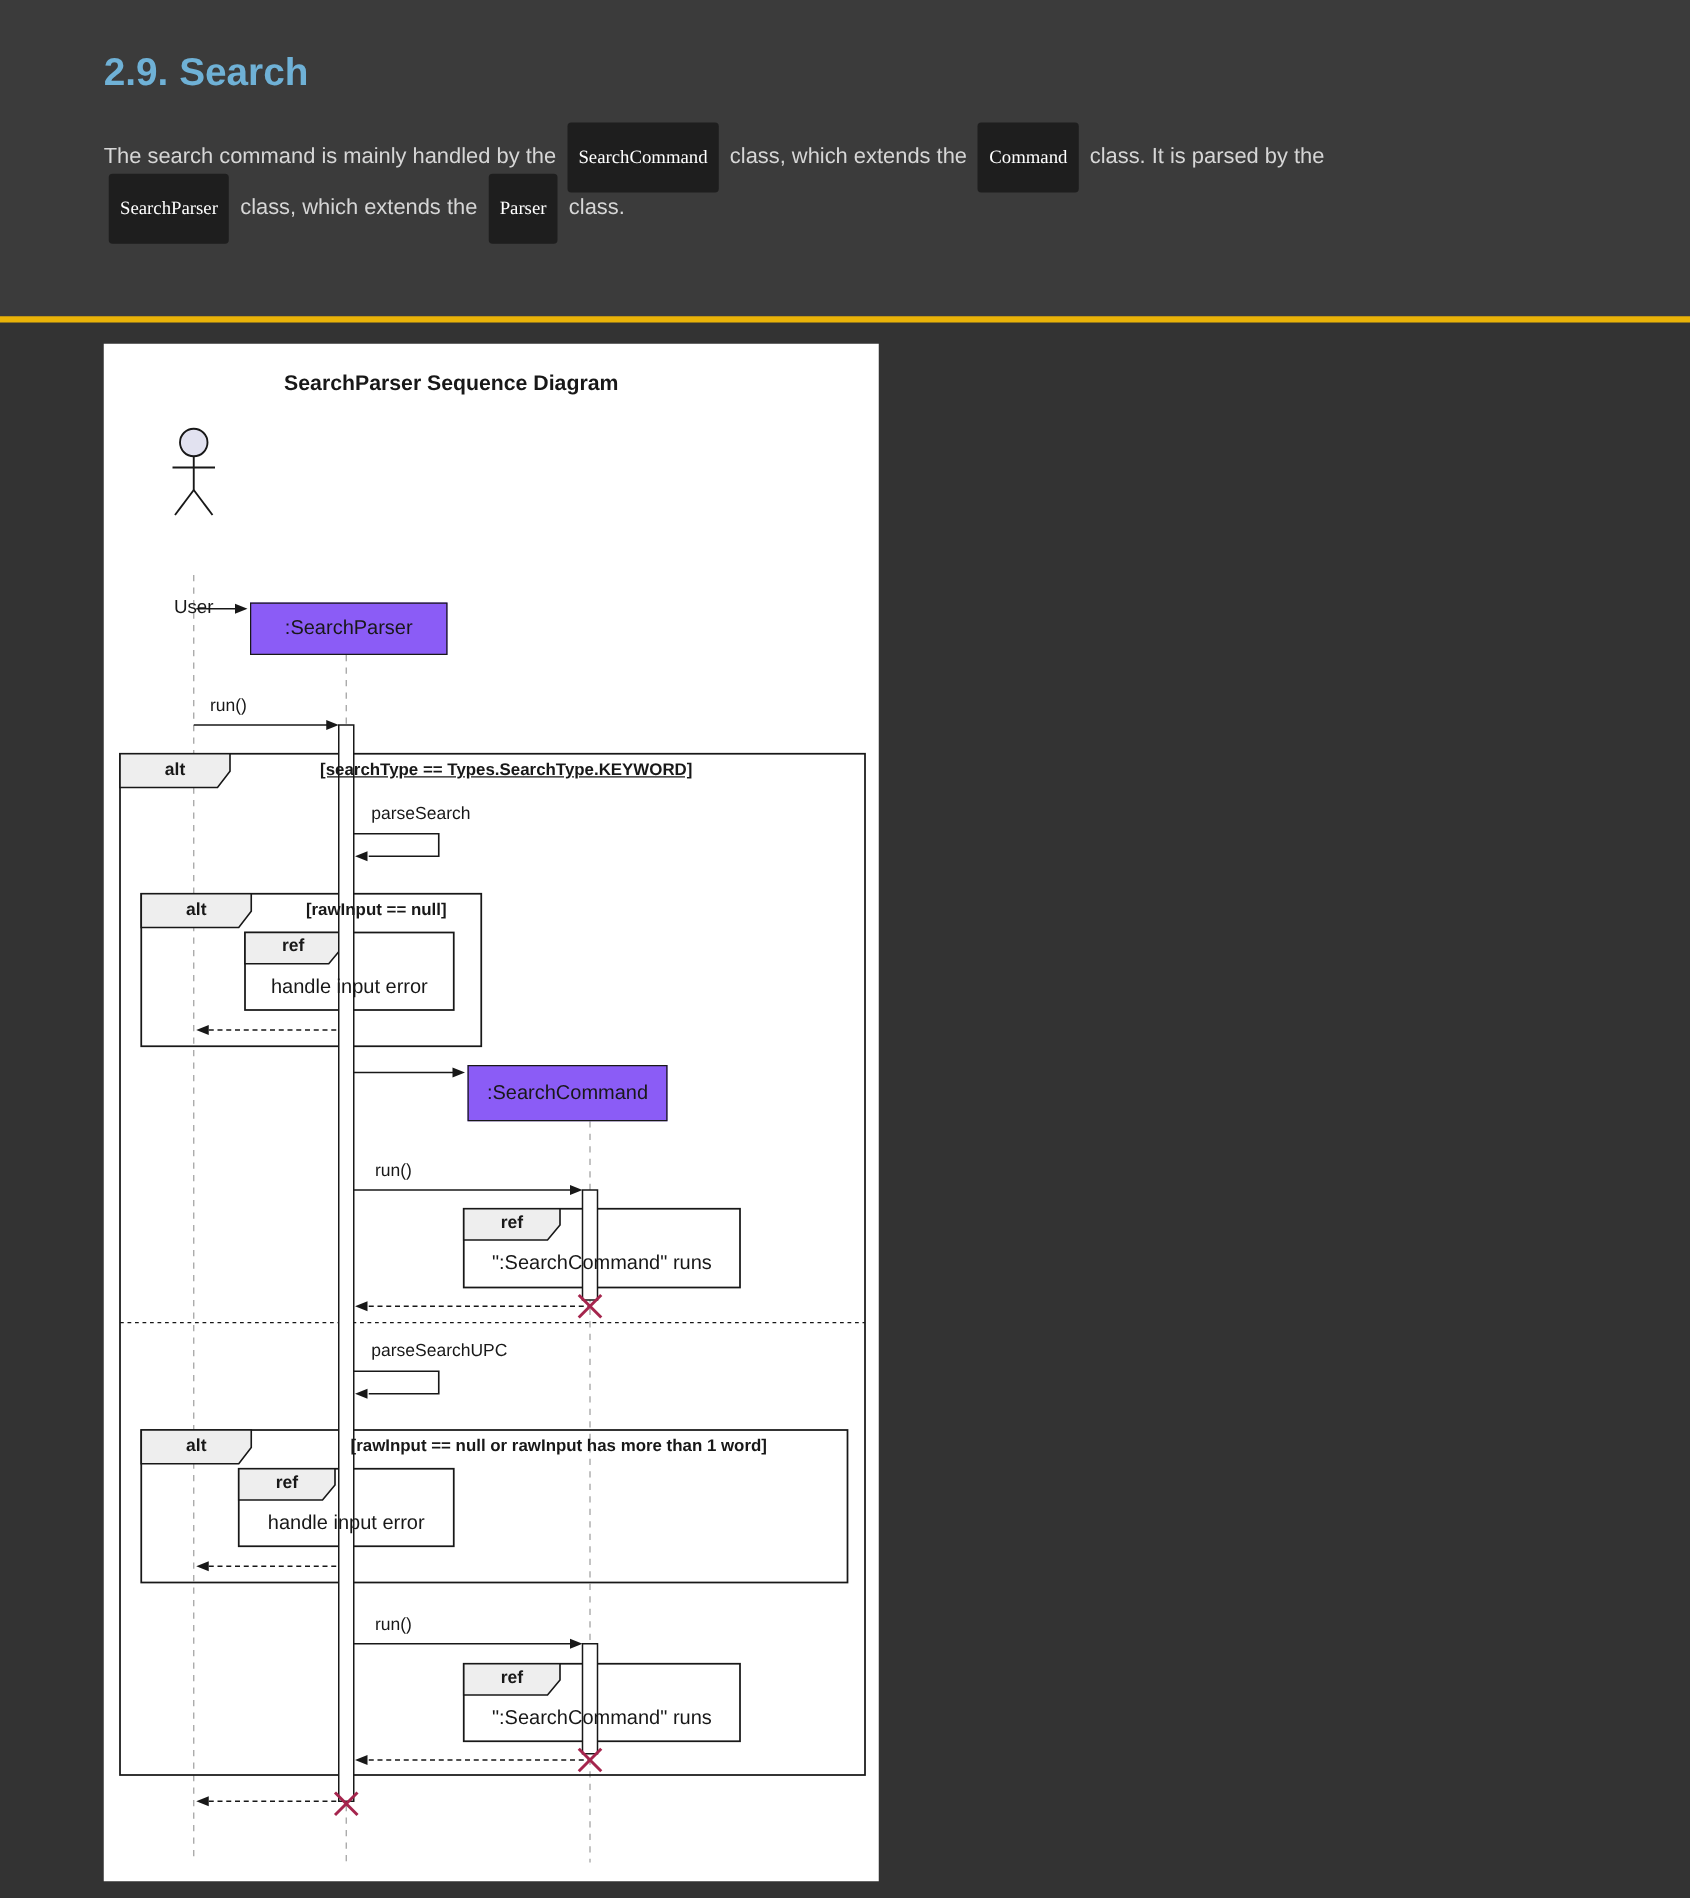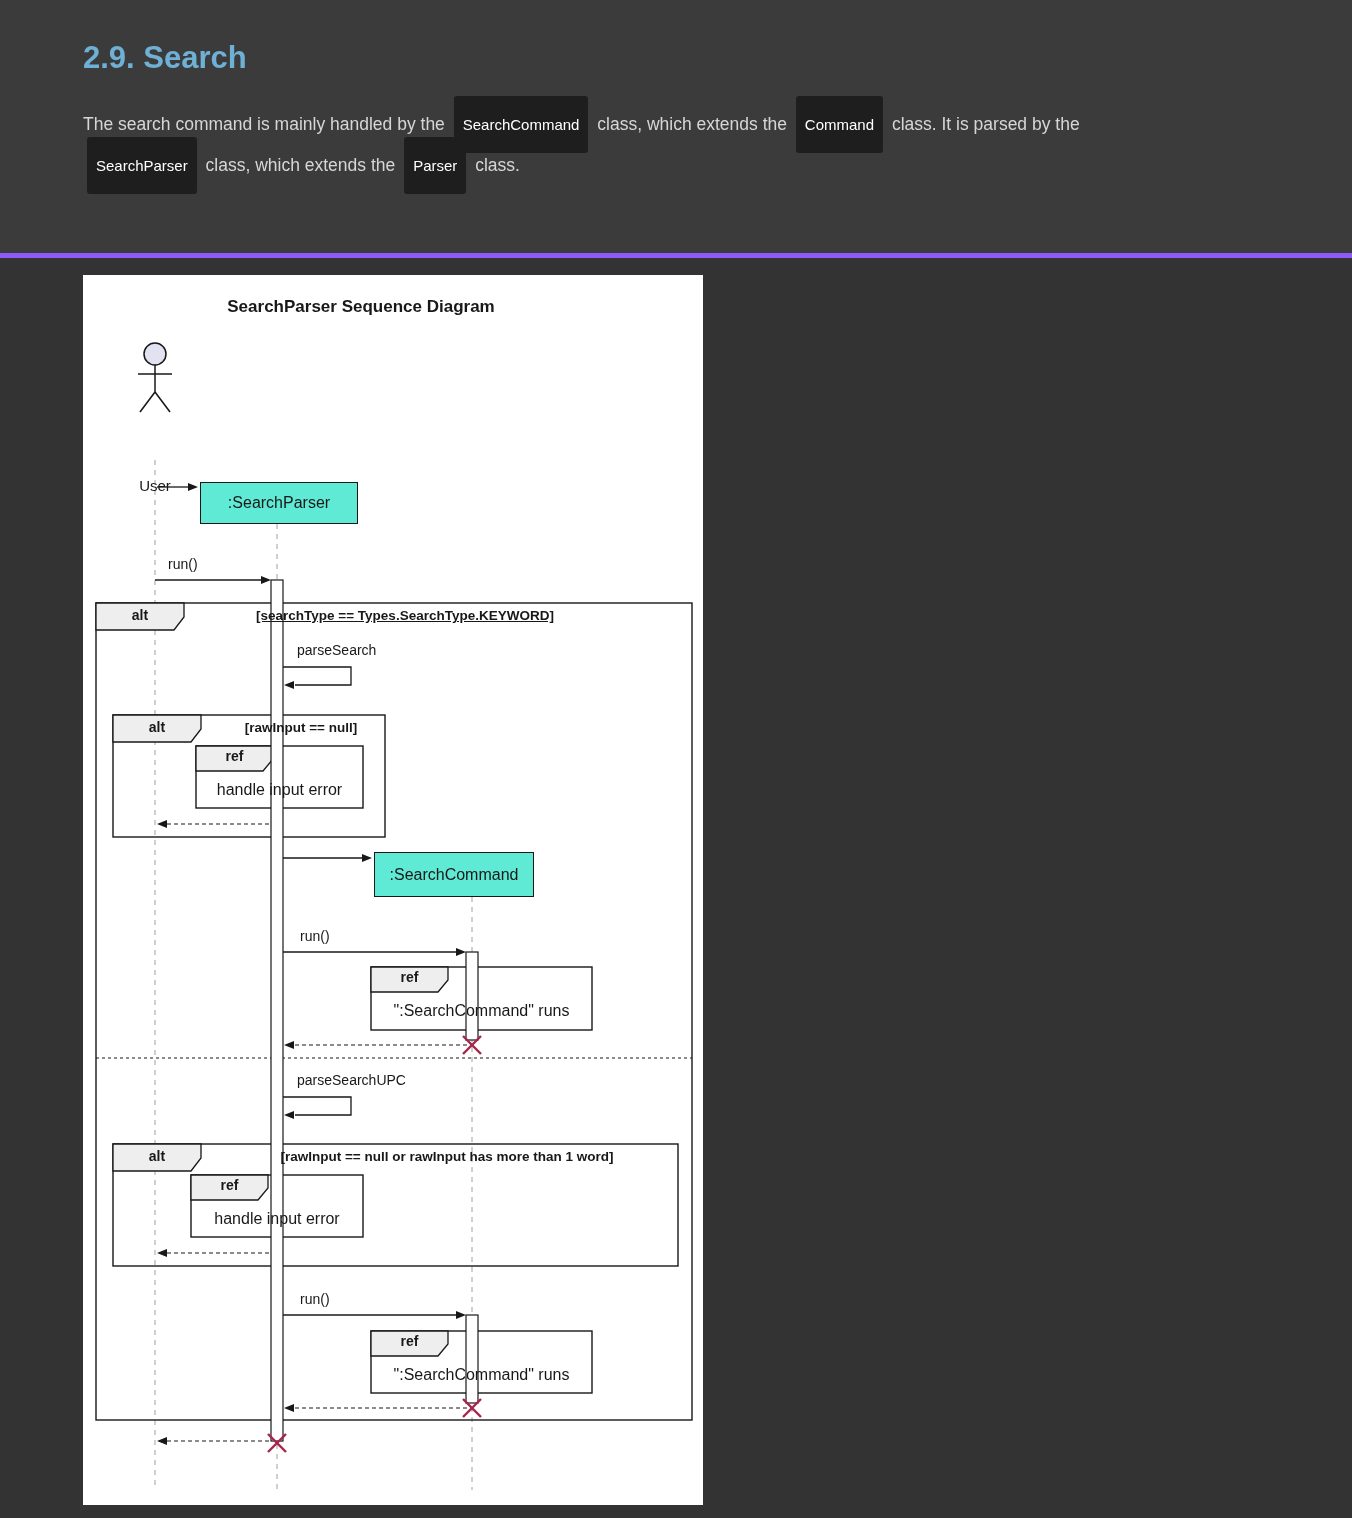--- a/index.html
+++ b/index.html
@@ -6,34 +6,34 @@
   html,body { margin:0; padding:0; }
   body {
     width:1352px; height:1518px; overflow:hidden;
     background:#333333;
     font-family:"Liberation Sans", sans-serif;
   }
   .doc-header {
     background:#3B3B3B;
     padding:40px 83px 28px 83px;
     min-height:258px;
-    border-bottom:5px solid #8b5cf6;
+    border-bottom:5px solid #eab308;
   }
   .doc-heading {
     color:#6FB1D6;
     font-size:31px; font-weight:bold;
     margin:0 0 28px 0;
   }
   .intro {
     color:#D6D6D6; font-size:17.5px; line-height:2.35;
     margin:0; max-width:1245px;
   }
   .intro code {
     background:#1E1E1E; color:#FFFFFF;
-    font-family:Liberation Sans, sans-serif;
+    font-family:Liberation Serif, serif;
     font-size:15px; padding:20px 9px; border-radius:3px; margin:0 4px;
   }
   .content { padding:17px 0 0 83px; }
   .panel {
     position:relative; width:620px; height:1230px;
     background:#FFFFFF; color:#181818;
   }
   svg.layer { position:absolute; left:0; top:0; }
   .lifeline { stroke:#A0A0A0; stroke-width:1; stroke-dasharray:5,5; }
   .frag  { fill:none; stroke:#181818; stroke-width:1.4; }
@@ -50,21 +50,21 @@
   .dtitle {
     position:absolute; left:0; top:22px; width:556px;
     text-align:center; font-weight:bold; font-size:17px;
   }
   .lbl { position:absolute; font-size:14px; white-space:nowrap; }
   .lbl.c { text-align:center; }
   .lbl.b { font-weight:bold; }
   .lbl.g { font-weight:bold; font-size:13.5px; }
   .participant {
     position:absolute; display:flex; align-items:center; justify-content:center;
-    background:#5eead4; border:1.6px solid #181818; font-size:16px;
+    background:#8b5cf6; border:1.6px solid #181818; font-size:16px;
   }
   .refbody {
     position:absolute; display:flex; align-items:center; justify-content:center;
     font-size:16px; white-space:nowrap;text-align:right;
   }
 </style>
 </head>
 <body>
 
 <div class="doc-header">

